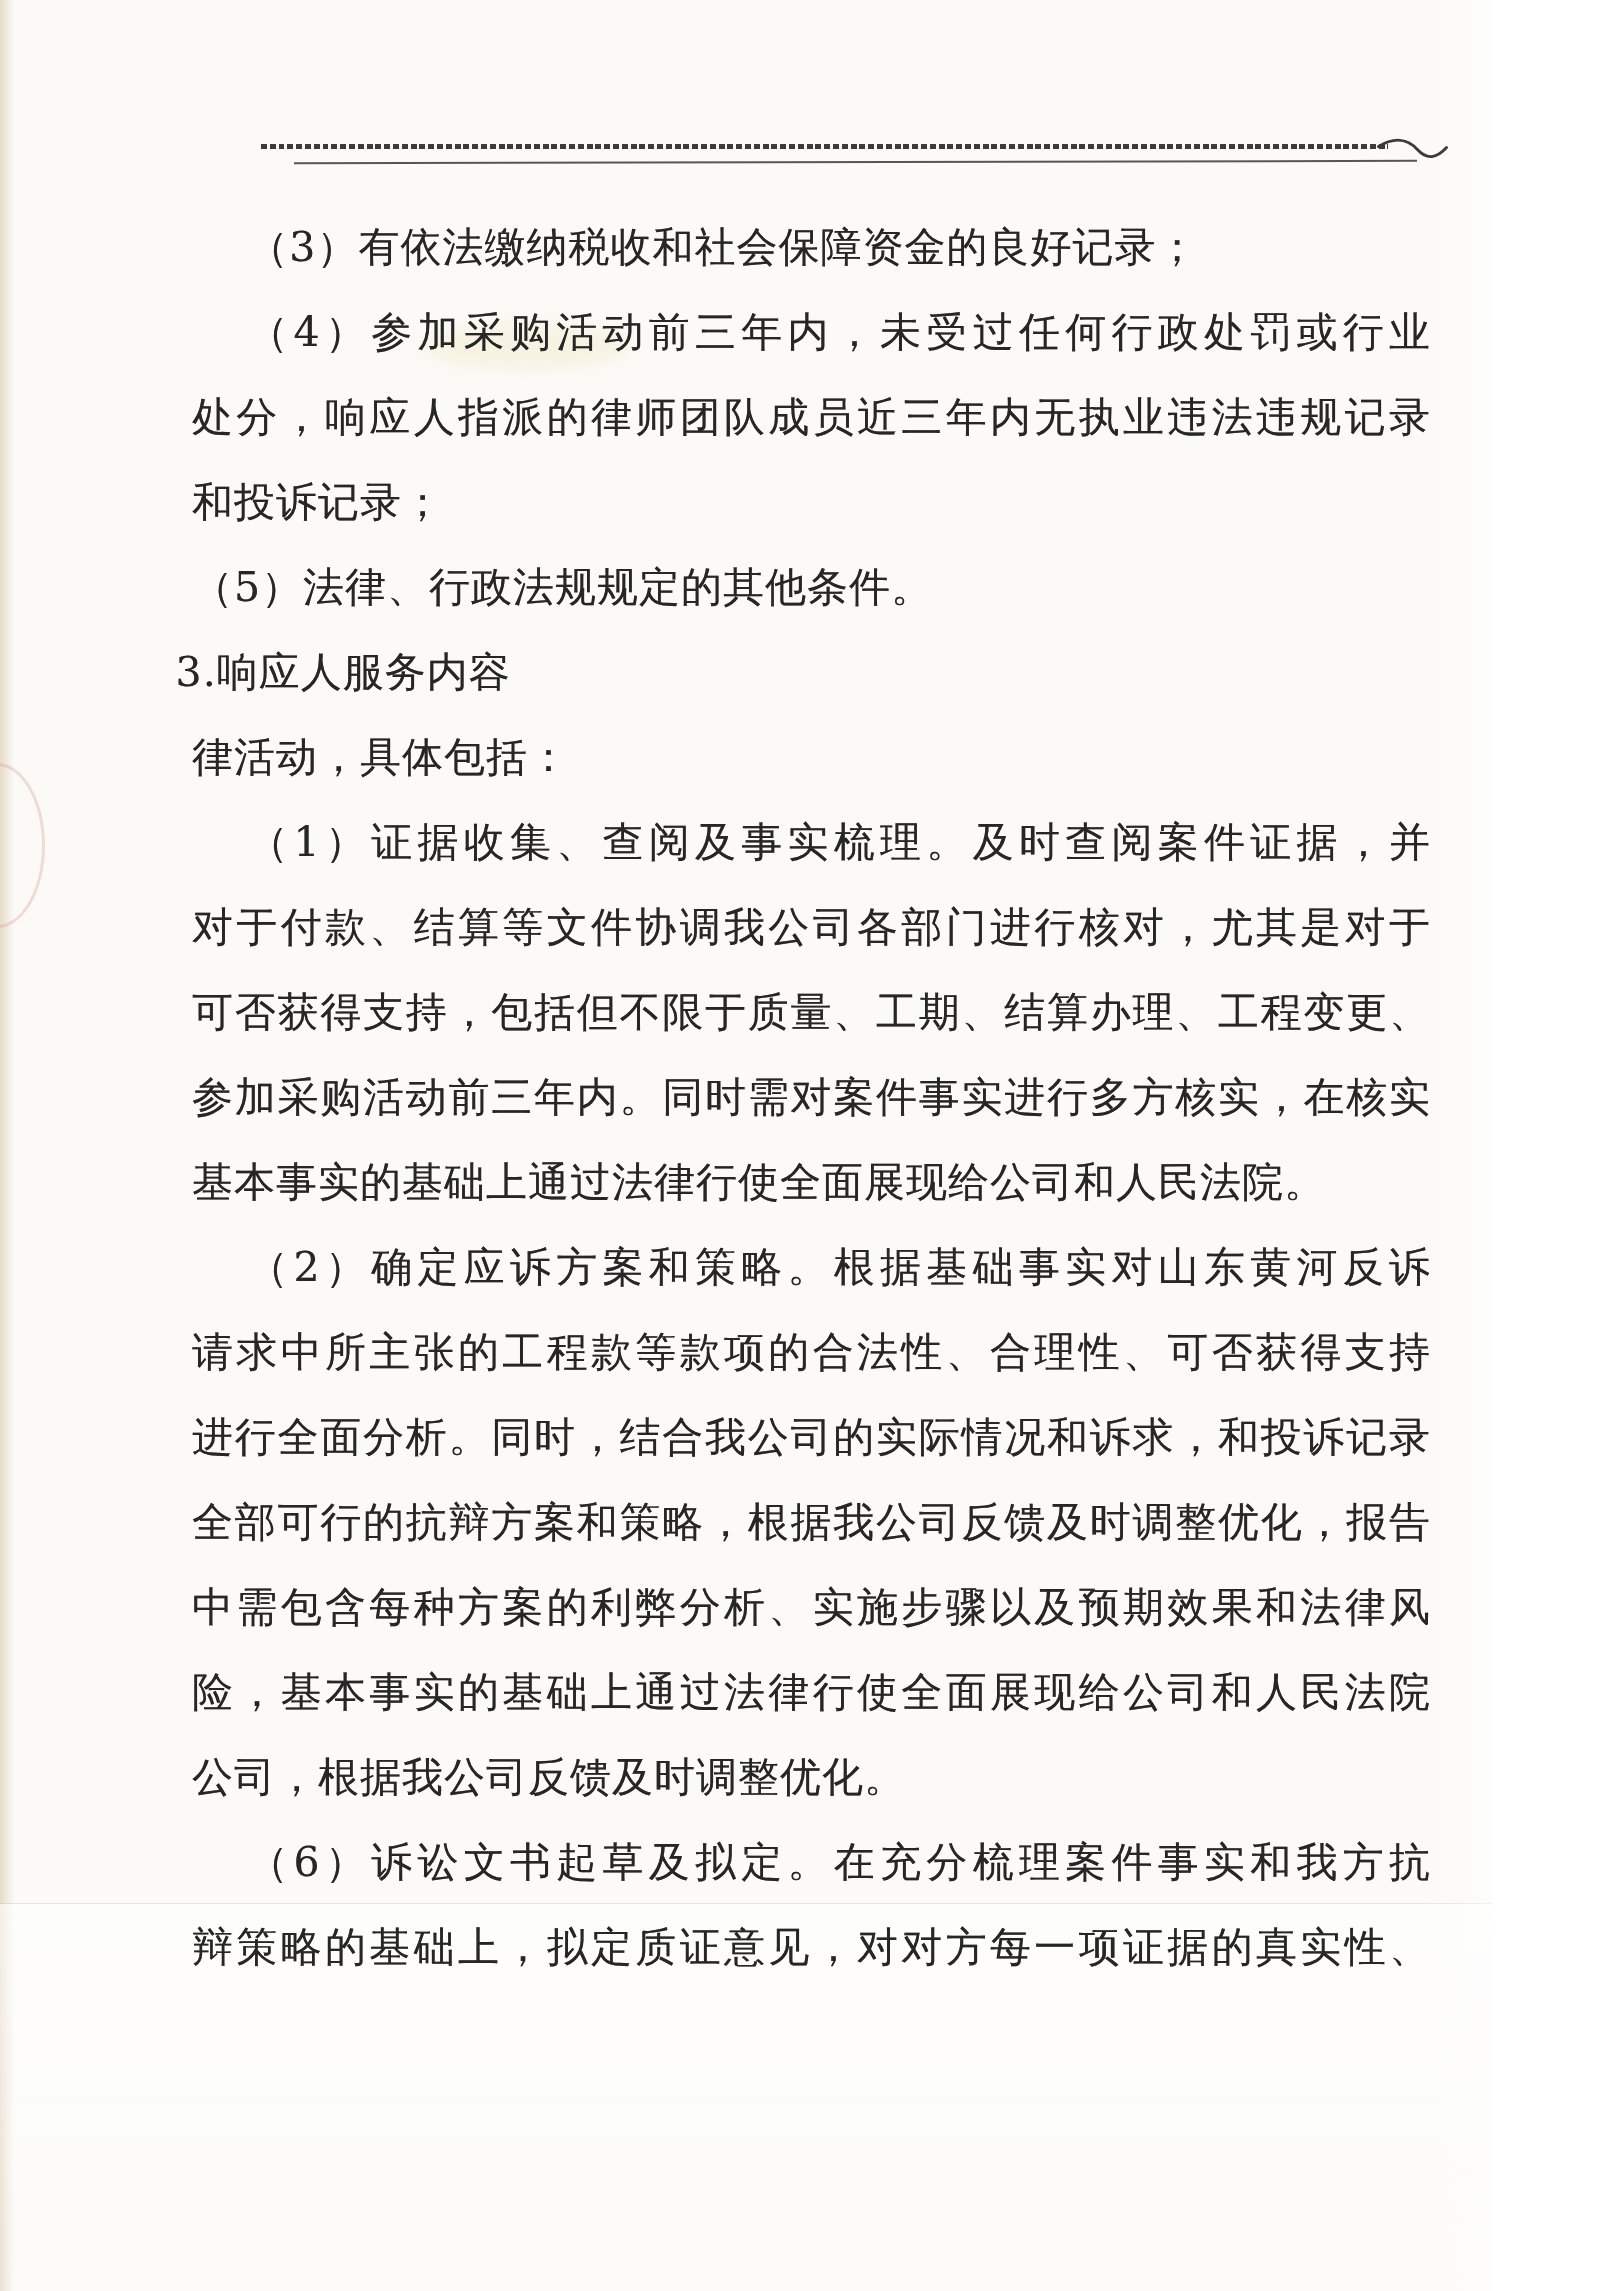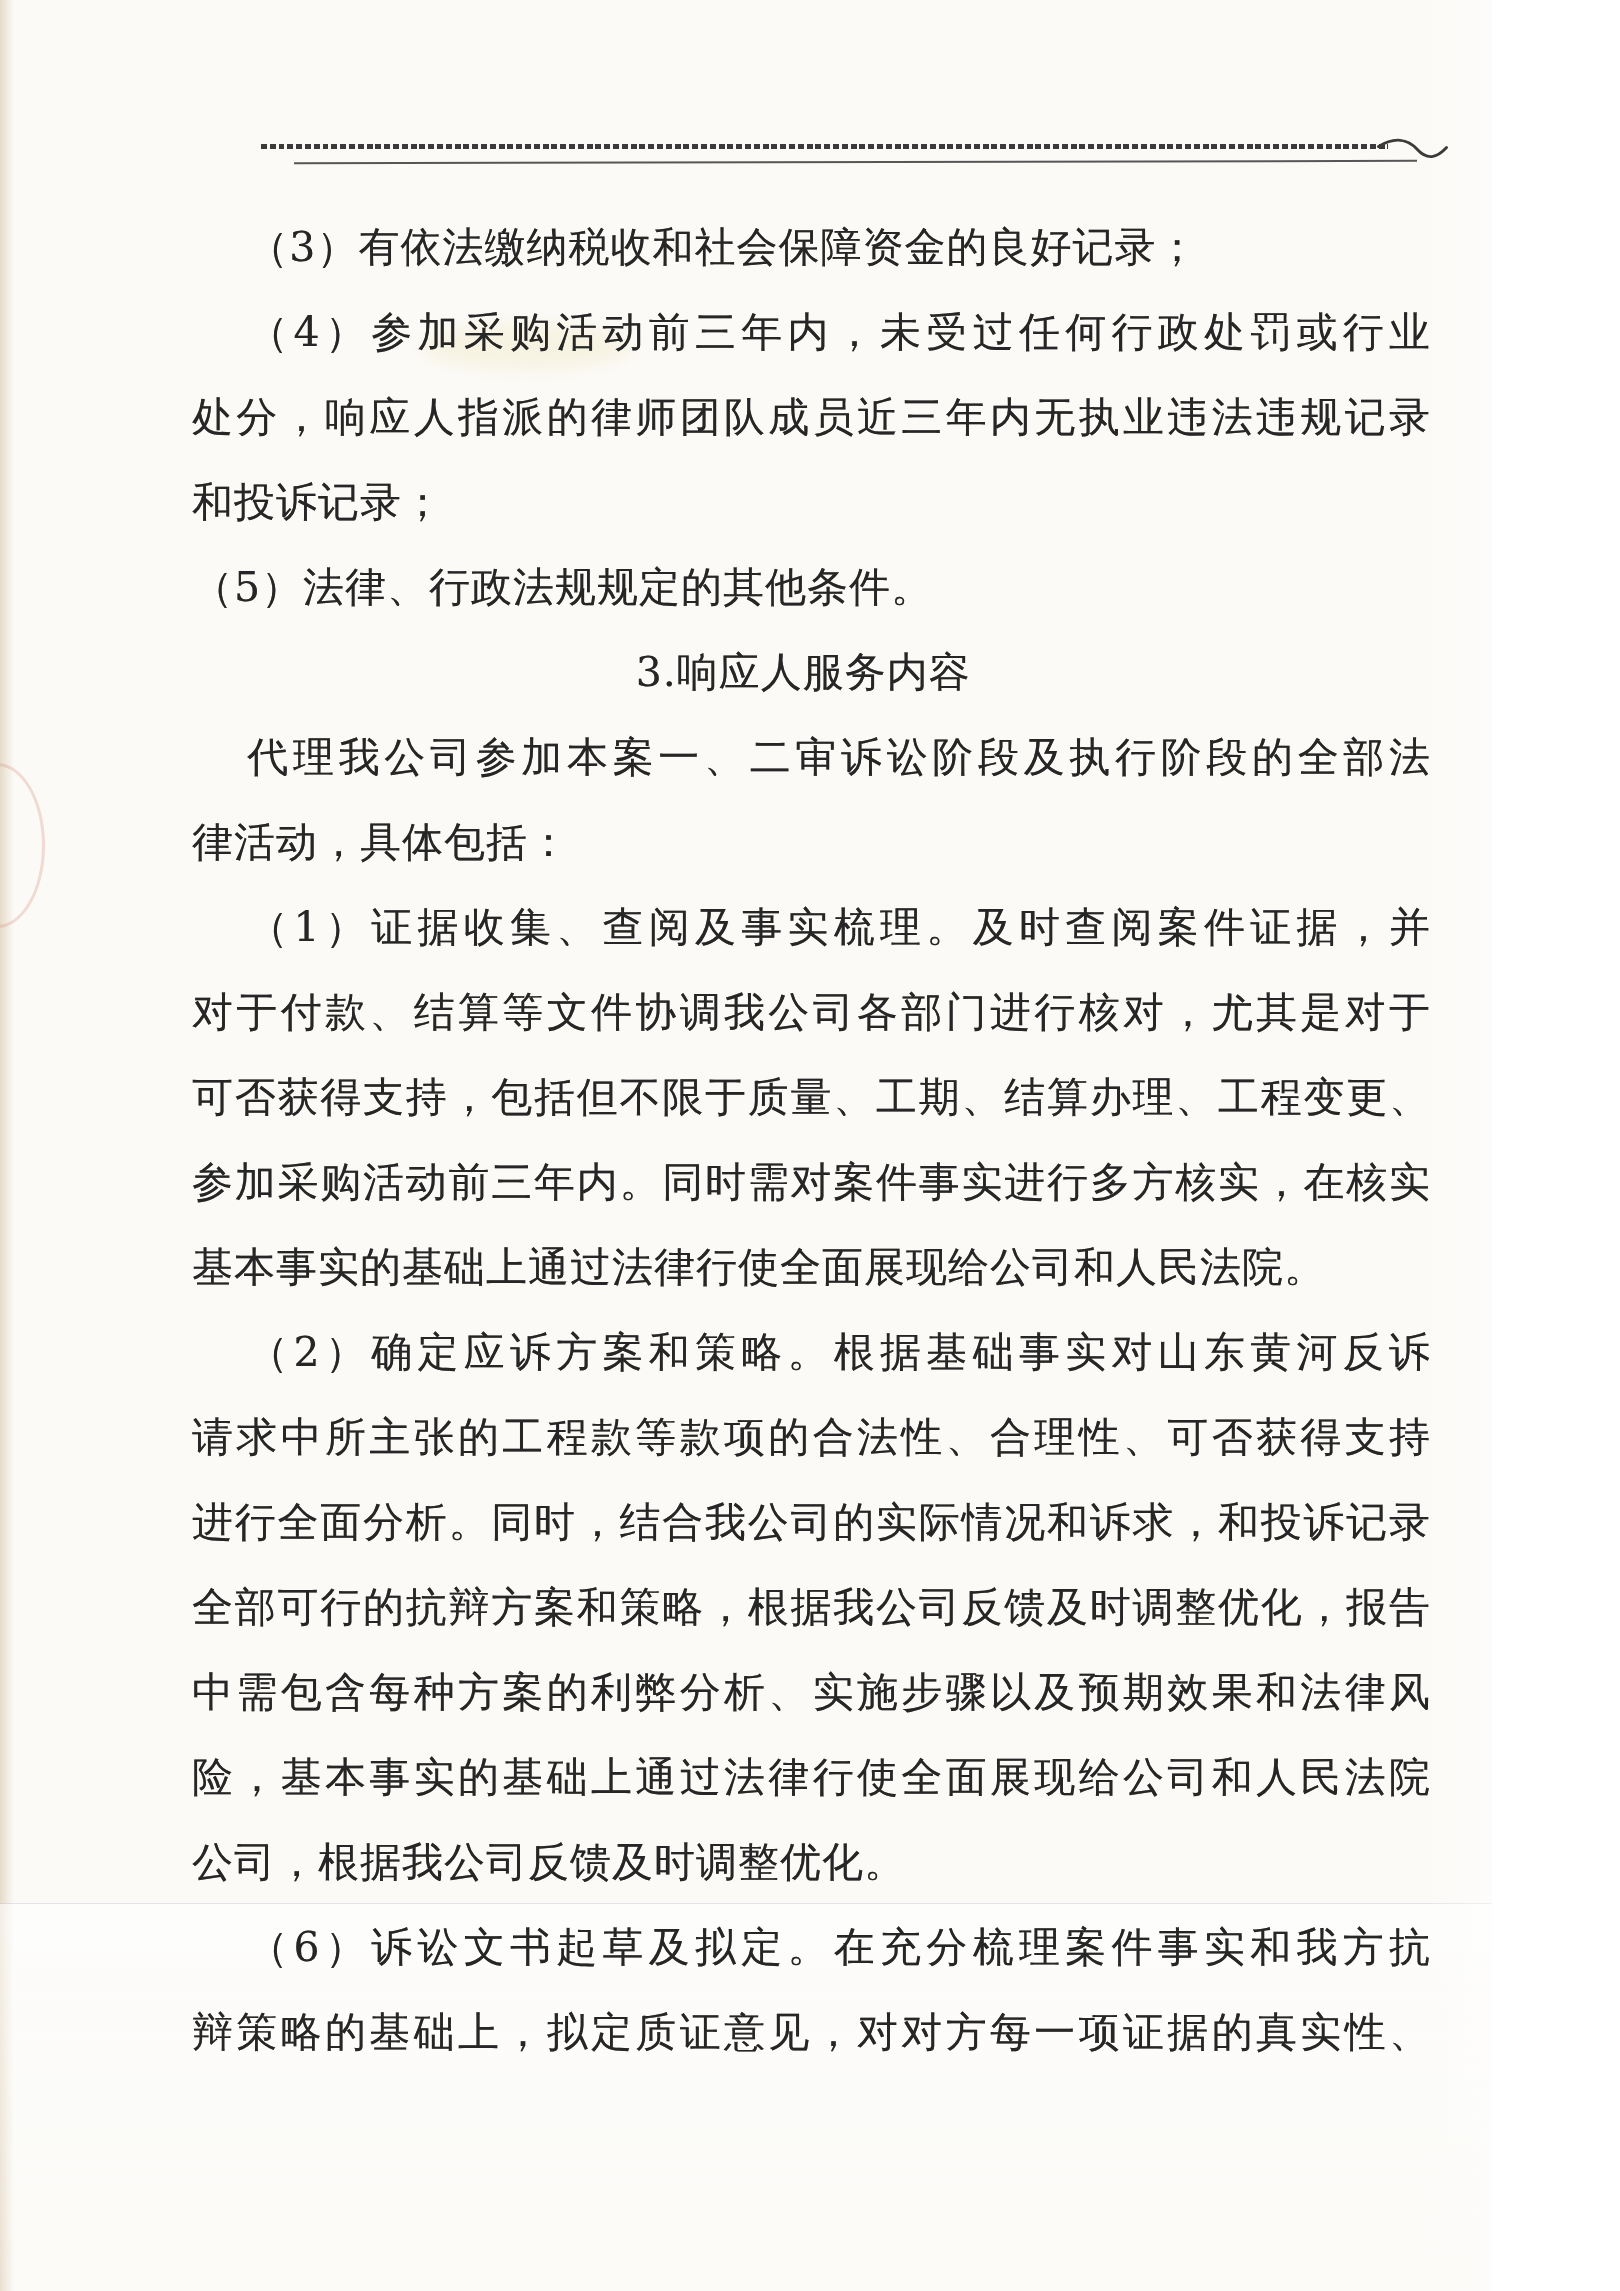--- a/index.html
+++ b/index.html
@@ -86,21 +86,21 @@
     letter-spacing: 1px;
     text-align: left;
     text-shadow: 0 0 0.6px rgba(35,35,35,0.55);
     white-space: normal;
   }
   .fill {
     text-align: justify;
     text-align-last: justify;
   }
   .ind { text-indent: 1.35em; }
-  .mneg { text-indent: -0.4em; text-align: center; }
+  .mneg { text-indent: -0.4em; }
 </style>
 </head>
 <body>
 
 <div class="page">
 
   <div class="edge-left"></div>
   <div class="shade-bottom"></div>
   <div class="shade-right"></div>
   <div class="stamp-arc"></div>
@@ -112,21 +112,20 @@
     <path d="M2 14 C 18 4, 32 6, 42 17 C 52 28, 62 26, 72 15" fill="none" stroke="#3b3b3b" stroke-width="3" stroke-linecap="round"></path>
   </svg>
 
   <div class="textblock">
     <div class="ln ind">（3）有依法缴纳税收和社会保障资金的良好记录；</div>
     <div class="ln ind fill">（4）参加采购活动前三年内，未受过任何行政处罚或行业</div>
     <div class="ln fill">处分，响应人指派的律师团队成员近三年内无执业违法违规记录</div>
     <div class="ln">和投诉记录；</div>
     <div class="ln">（5）法律、行政法规规定的其他条件。</div>
     <div class="ln mneg">3.响应人服务内容</div>
-    <div class="ln ind fill">代理我公司参加本案一、二审诉讼阶段及执行阶段的全部法</div>
     <div class="ln">律活动，具体包括：</div>
     <div class="ln ind fill">（1）证据收集、查阅及事实梳理。及时查阅案件证据，并</div>
     <div class="ln fill">对于付款、结算等文件协调我公司各部门进行核对，尤其是对于</div>
     <div class="ln fill">可否获得支持，包括但不限于质量、工期、结算办理、工程变更、</div>
     <div class="ln fill">参加采购活动前三年内。同时需对案件事实进行多方核实，在核实</div>
     <div class="ln">基本事实的基础上通过法律行使全面展现给公司和人民法院。</div>
     <div class="ln ind fill">（2）确定应诉方案和策略。根据基础事实对山东黄河反诉</div>
     <div class="ln fill">请求中所主张的工程款等款项的合法性、合理性、可否获得支持</div>
     <div class="ln fill">进行全面分析。同时，结合我公司的实际情况和诉求，和投诉记录</div>
     <div class="ln fill">全部可行的抗辩方案和策略，根据我公司反馈及时调整优化，报告</div>

